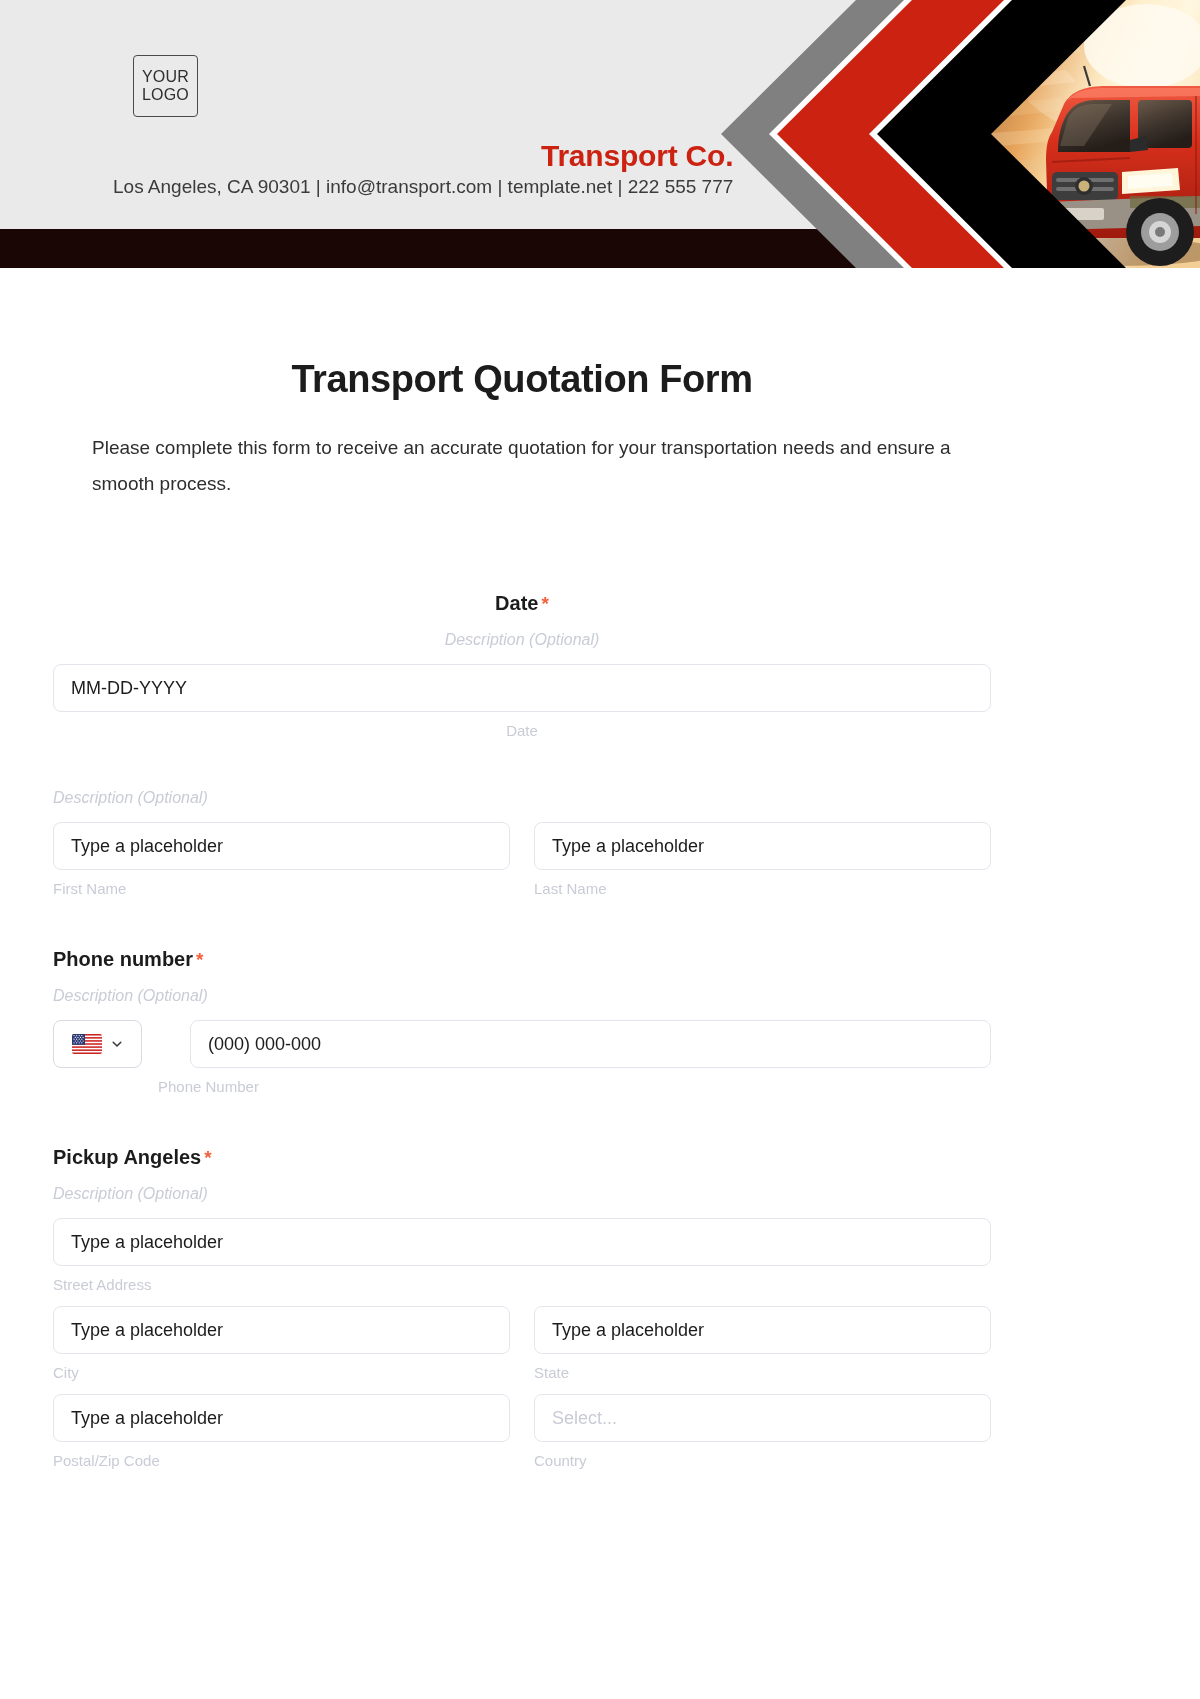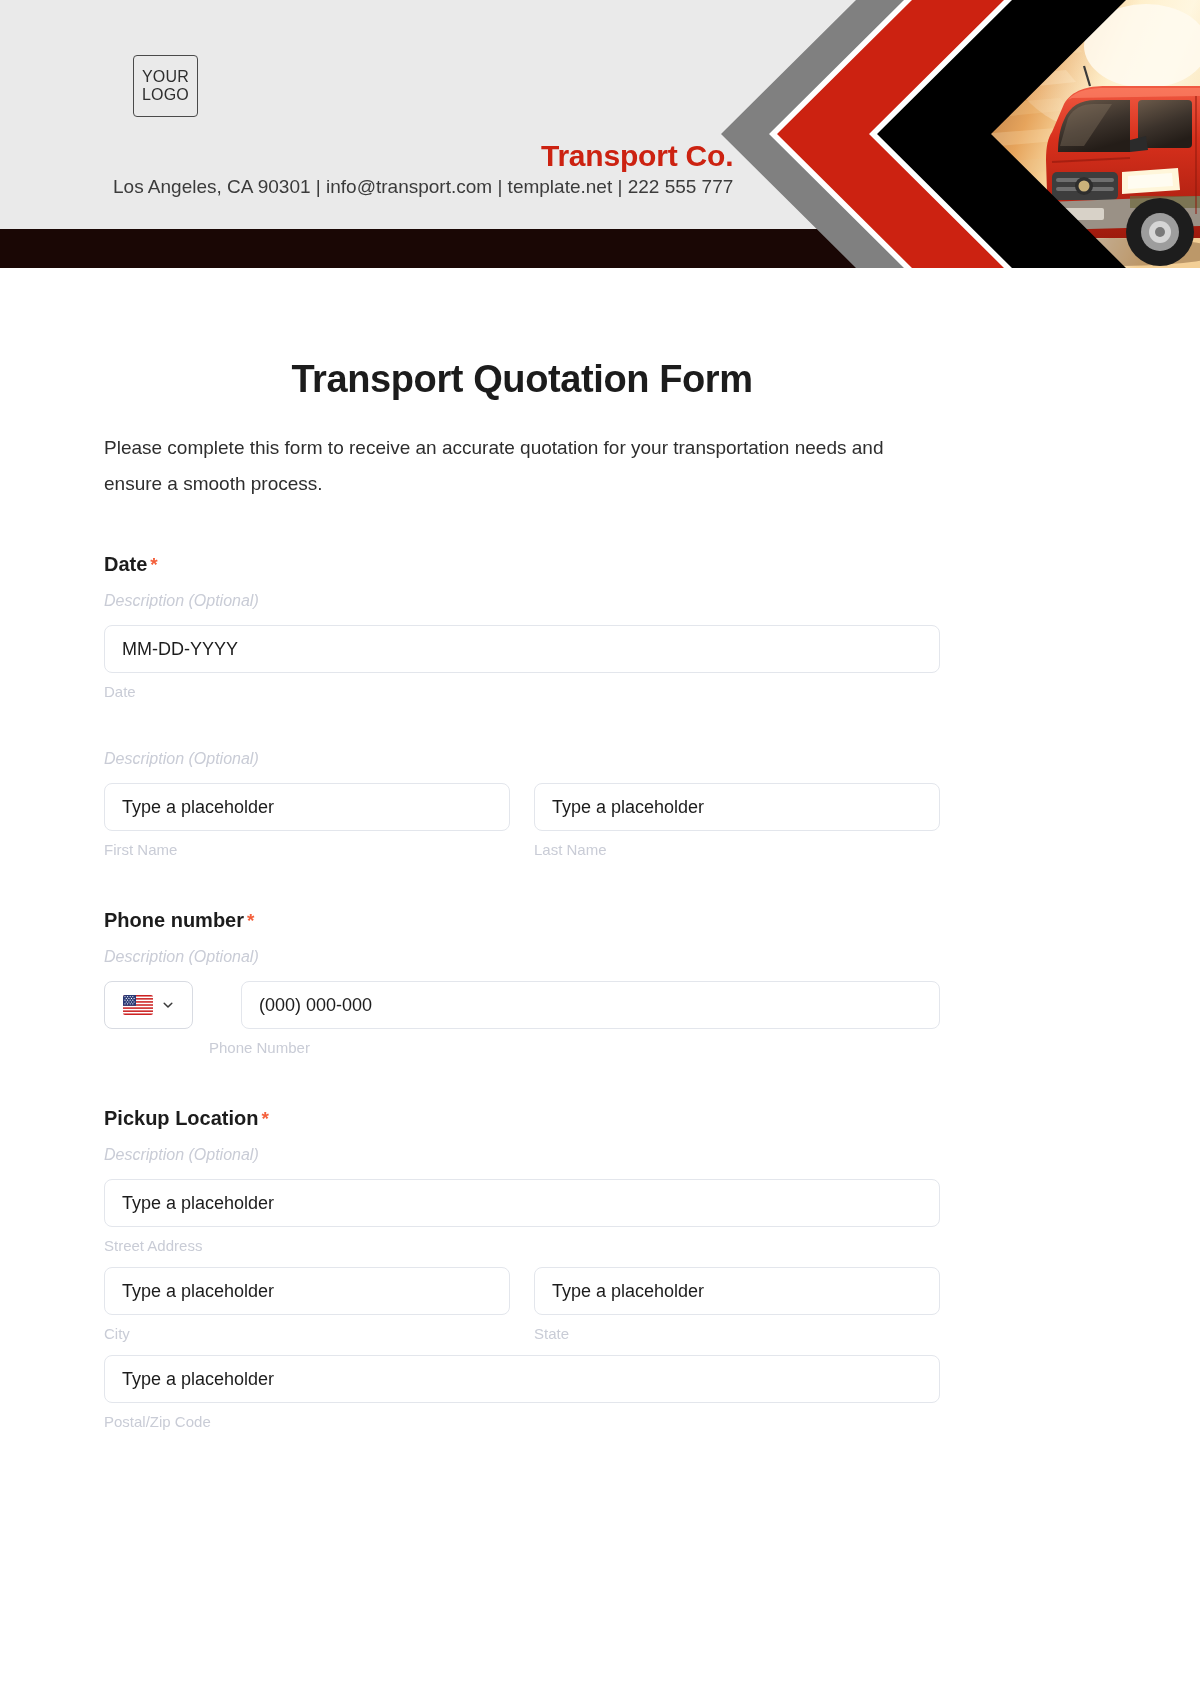--- a/index.html
+++ b/index.html
@@ -77,42 +77,42 @@
     position: absolute;
     right: 0; top: 0;
     width: 540px; height: 268px;
     z-index: 4;
   }
   .art svg { display: block; width: 540px; height: 268px; }
 
   
   .page {
     width: 1044px;
-    padding: 0 104px;
+    padding: 0 53px;
   }
   .form-title {
     margin-top: 88px;
     text-align: center;
     font-size: 38px;
     font-weight: 700;
     color: #1c1c1c;
     letter-spacing: -0.4px;
     line-height: 46px;
   }
   .form-desc {
     margin: 28px auto 0 auto;
     max-width: 860px;
     text-align: left;
     font-size: 19px;
     line-height: 36px;
     color: #2e2e2e;
   }
 
   .field { margin-top: 48px; }
-  .field.first { margin-top: 49px; }
+  .field.first { margin-top: 88px; text-align: center; }
 
   .field-label {
     font-size: 20px;
     font-weight: 700;
     color: #1c1c1c;
     line-height: 26px;
   }
   .req {
     color: #f4603c;
     font-weight: 700;
@@ -393,21 +393,21 @@
           </svg>
         </span>
       </div>
       <div class="input phone-input">(000) 000-000</div>
     </div>
     <div class="sublabel phone-sub">Phone Number</div>
   </div>
 
   <div class="field">
     <div class="field-label">
-      <span>Pickup Location</span><span class="req">*</span>
+      <span>Pickup Angeles</span><span class="req">*</span>
     </div>
     <div class="field-desc">Description (Optional)</div>
 
     <div class="row">
       <div class="col">
         <div class="input full">Type a placeholder</div>
         <div class="sublabel">Street Address</div>
       </div>
     </div>
 
@@ -420,16 +420,20 @@
         <div class="input">Type a placeholder</div>
         <div class="sublabel">State</div>
       </div>
     </div>
 
     <div class="row tight">
       <div class="col">
         <div class="input">Type a placeholder</div>
         <div class="sublabel">Postal/Zip Code</div>
       </div>
+      <div class="col">
+        <div class="input placeholderish">Select...</div>
+        <div class="sublabel">Country</div>
+      </div>
     </div>
   </div>
 
 </div>
 
 </body></html>

